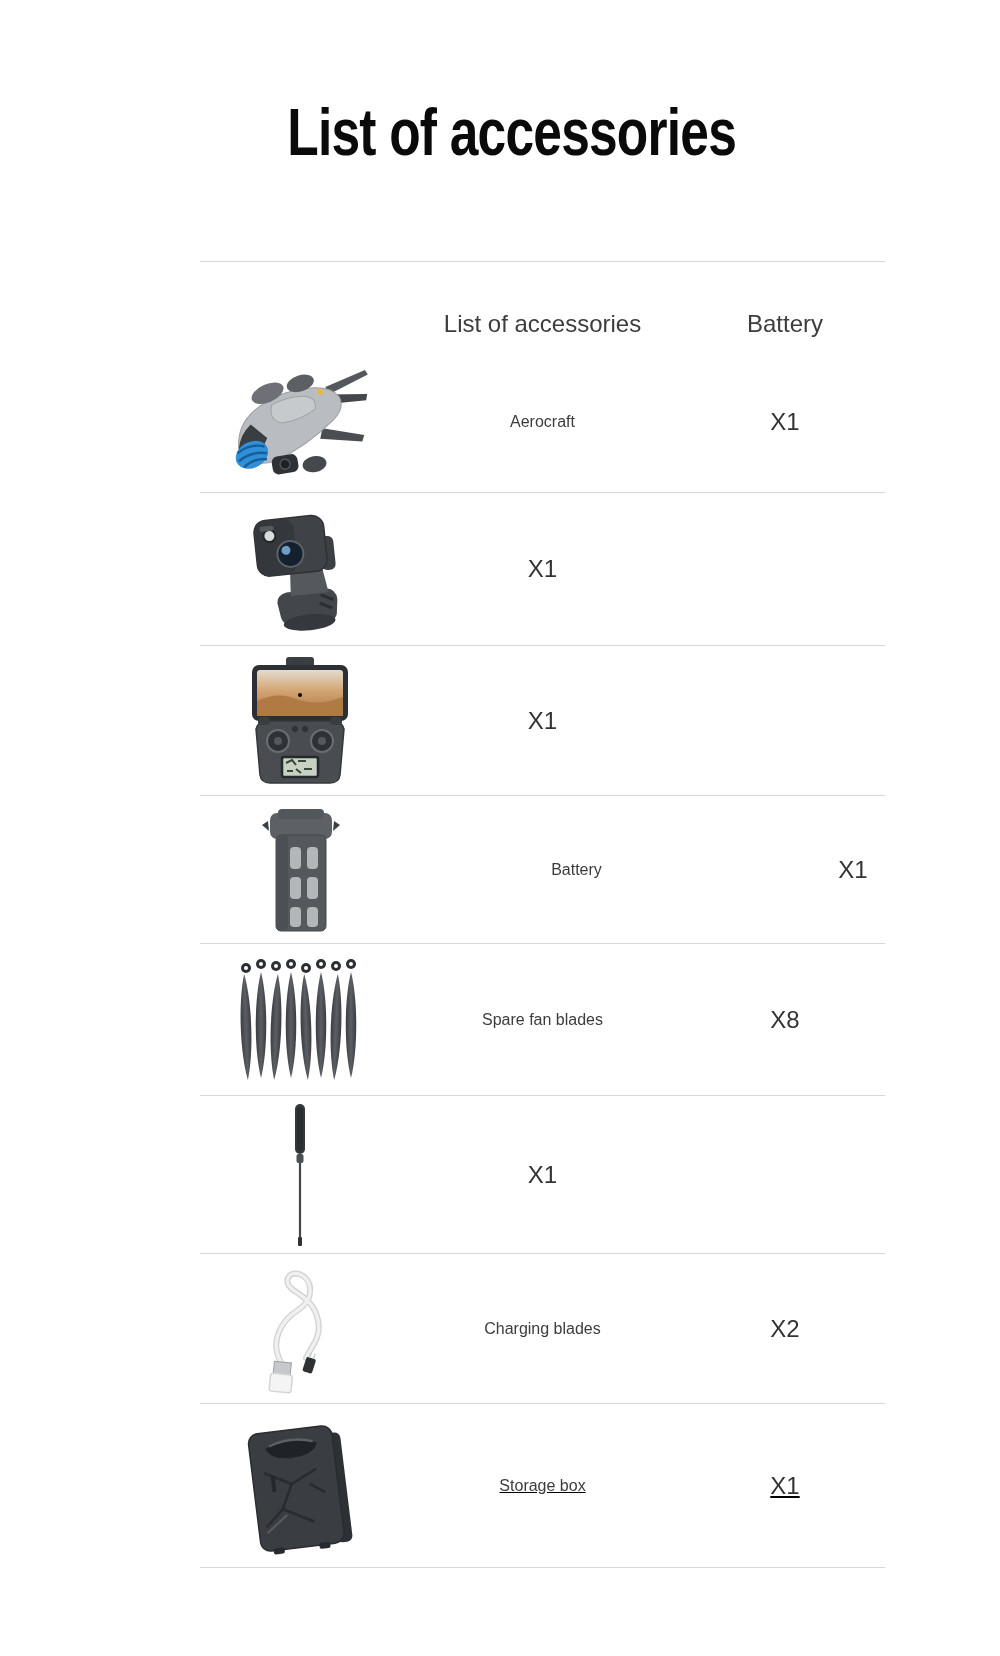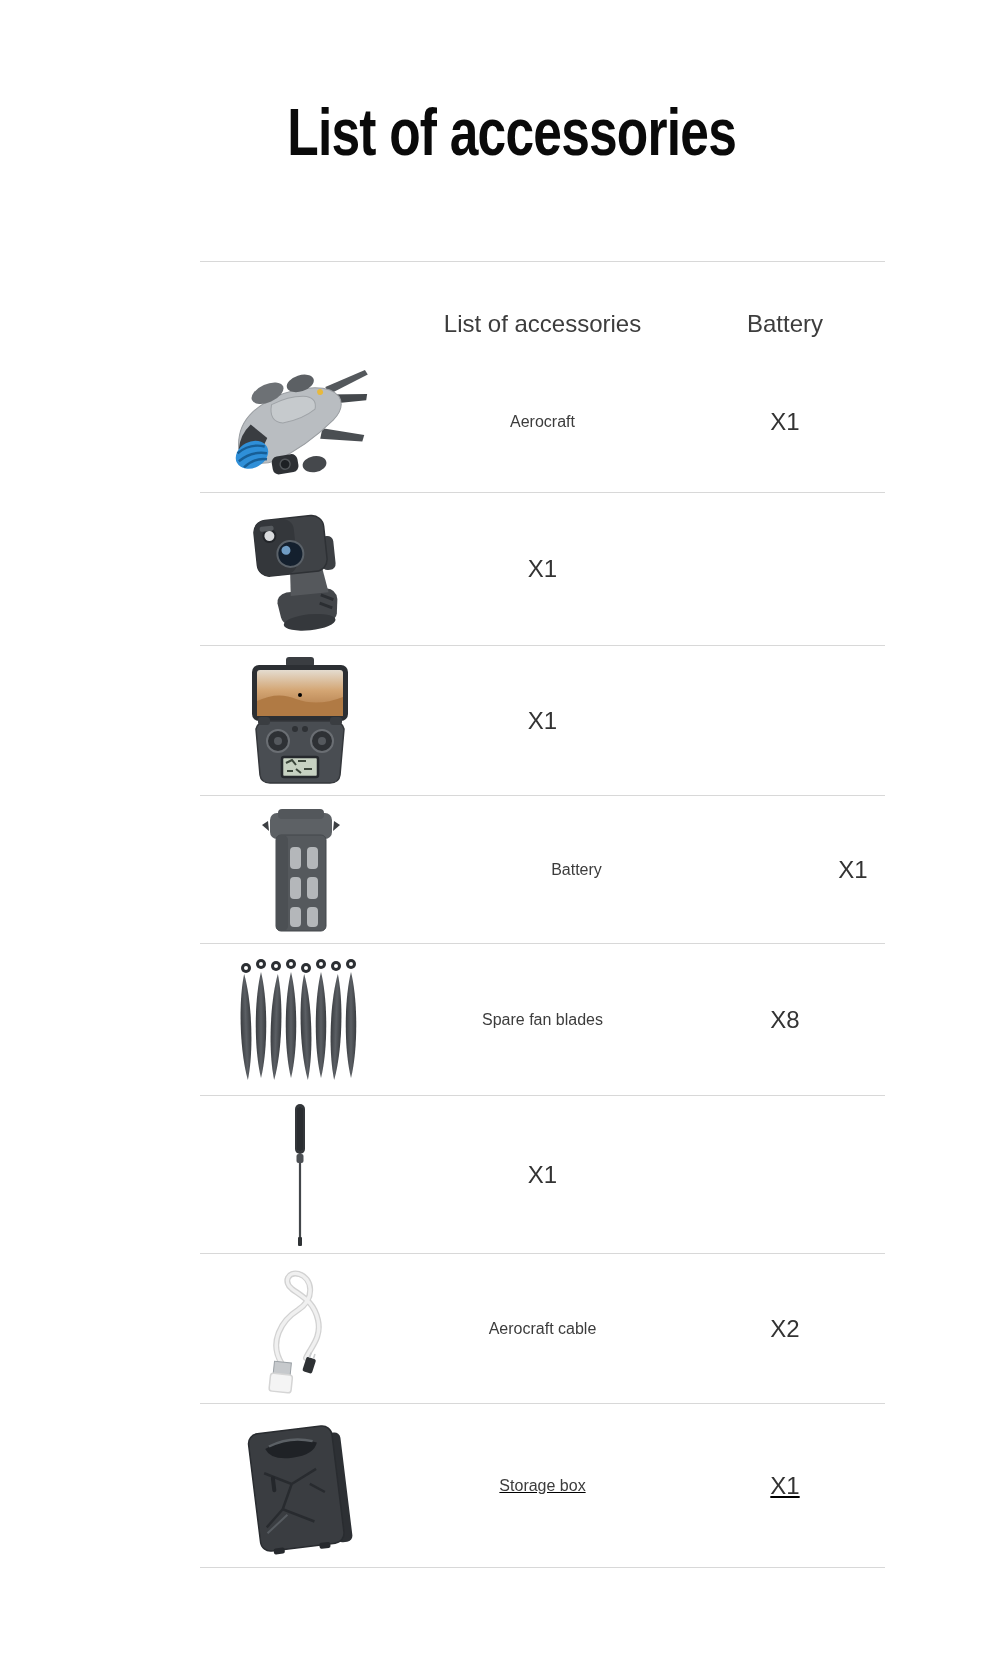--- a/index.html
+++ b/index.html
@@ -300,21 +300,21 @@
             <rect x="25" y="98" width="17" height="13" fill="#c6c9cc" stroke="#9aa0a5" stroke-width="1"></rect>
             <rect x="22.5" y="110" width="22" height="18" rx="3" fill="#f4f4f4" stroke="#d5d5d5" stroke-width="1.5"></rect>
           </g>
 
           <g transform="rotate(18 62 102)">
             <rect x="56" y="94" width="10" height="15" rx="2" fill="#2e3134"></rect>
             <path d="M59 94 v-5 M63 94 v-5" stroke="#caccce" stroke-width="1.6"></path>
           </g>
         </svg>
       </div>
-      <div class="name-cell">Aerocraft cable</div>
+      <div class="name-cell">Charging blades</div>
       <div class="qty-cell">X2</div>
     </div>
 
     <div class="row r8">
       <div class="img-cell">
         <svg width="148" height="150" viewBox="0 0 148 150">
           <g transform="rotate(-7 74 75)">
 
             <rect x="104" y="26" width="16" height="110" rx="6" fill="#2d3034"></rect>
 

